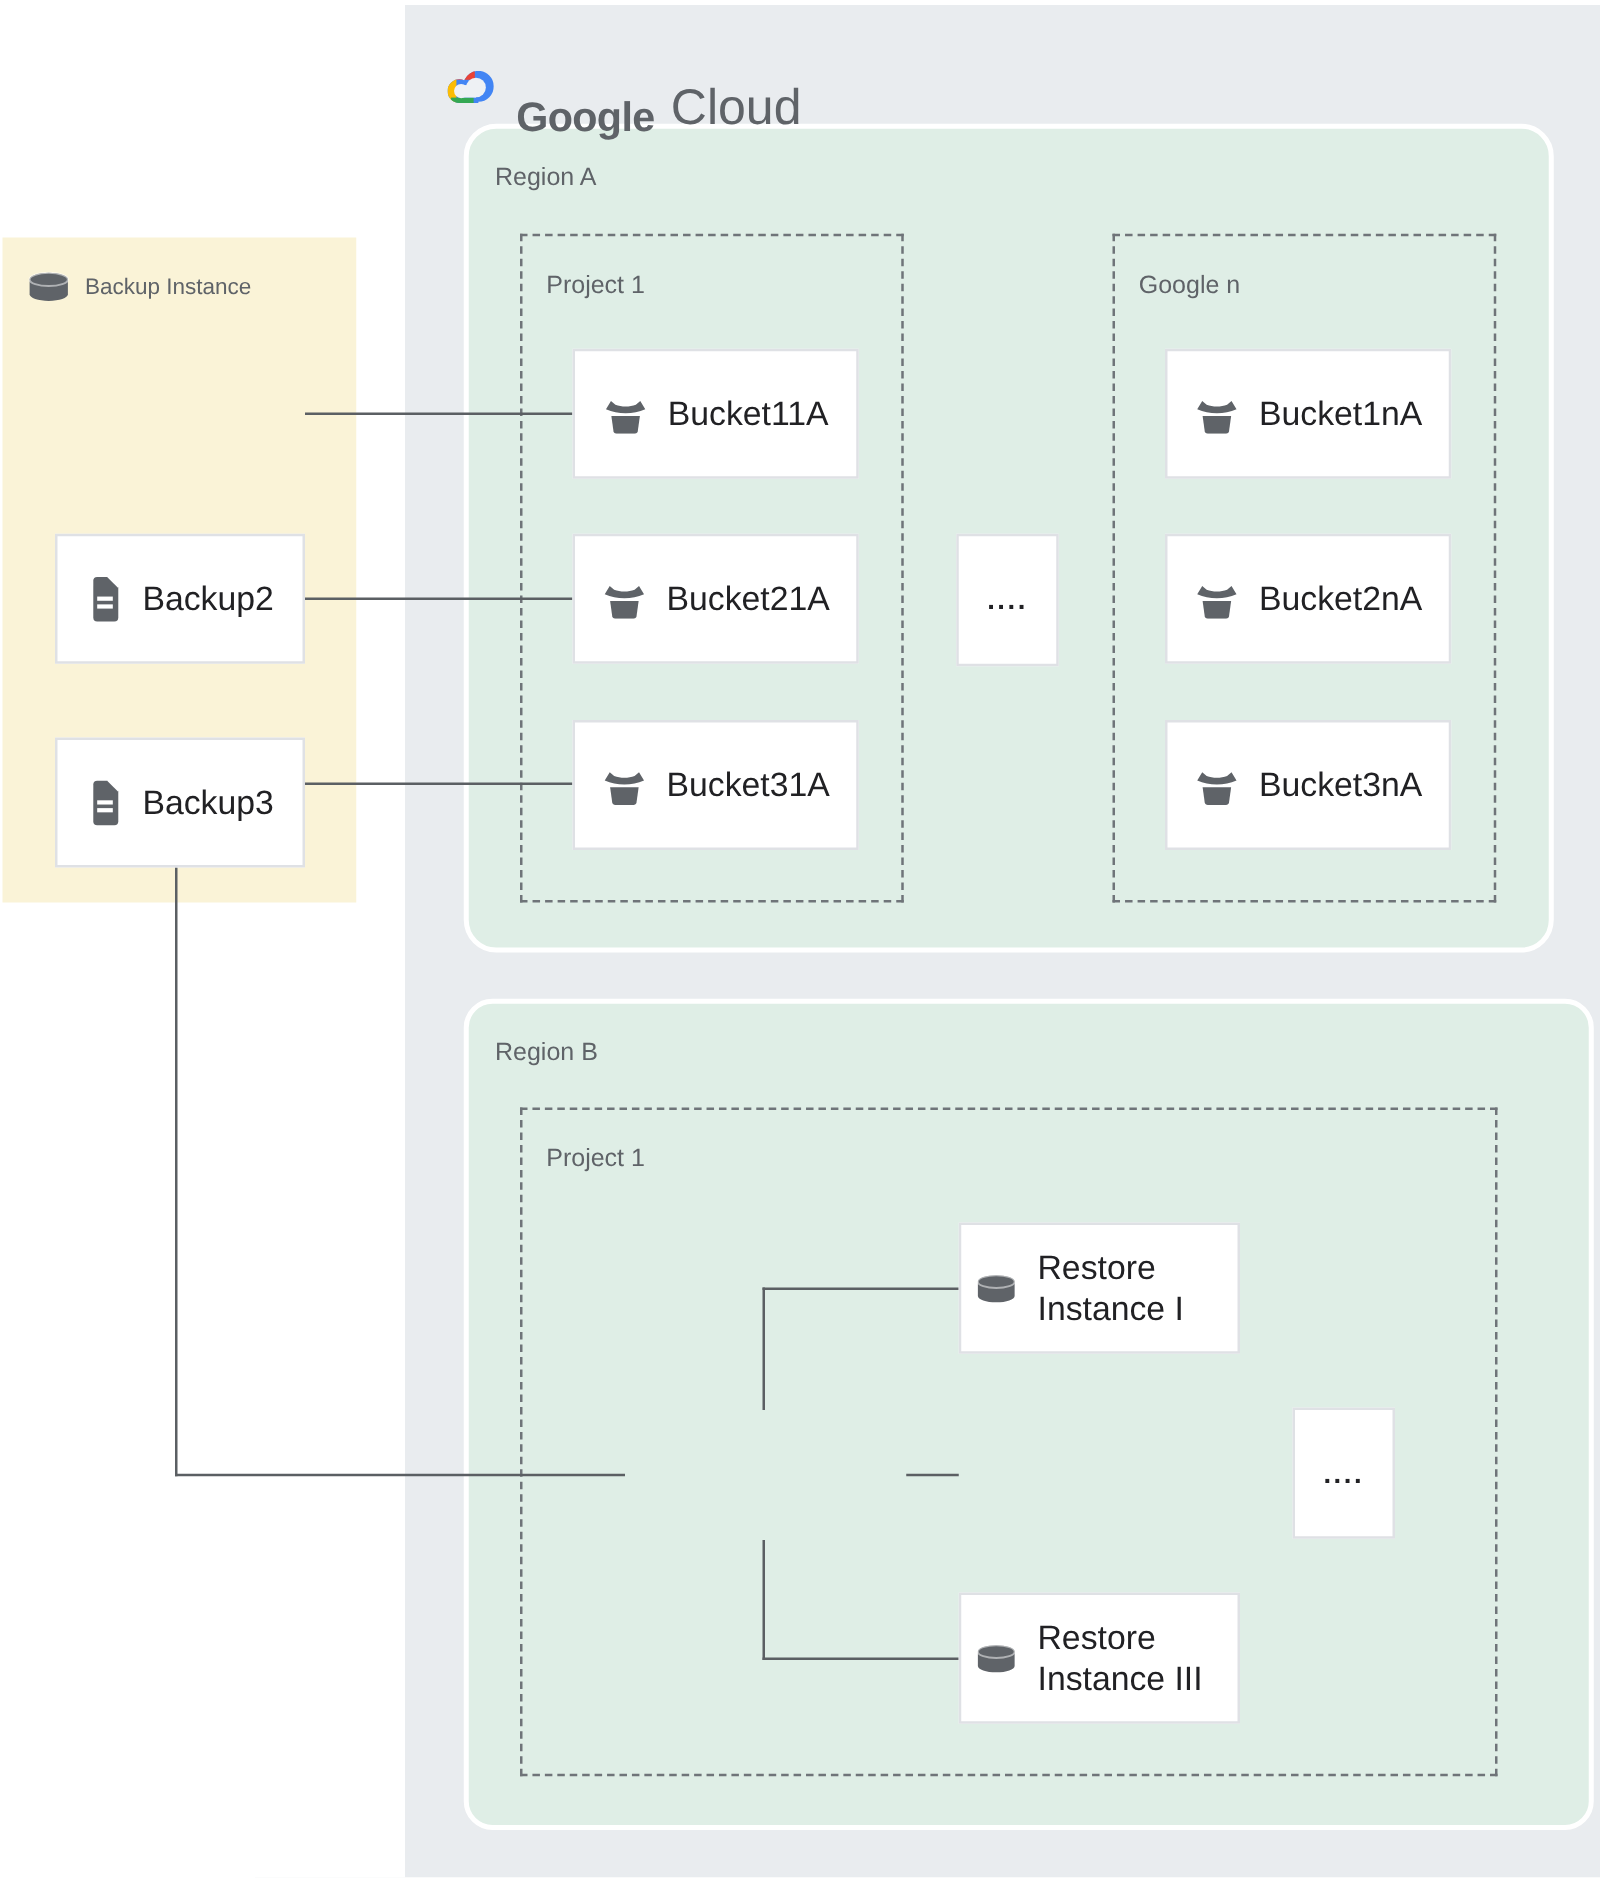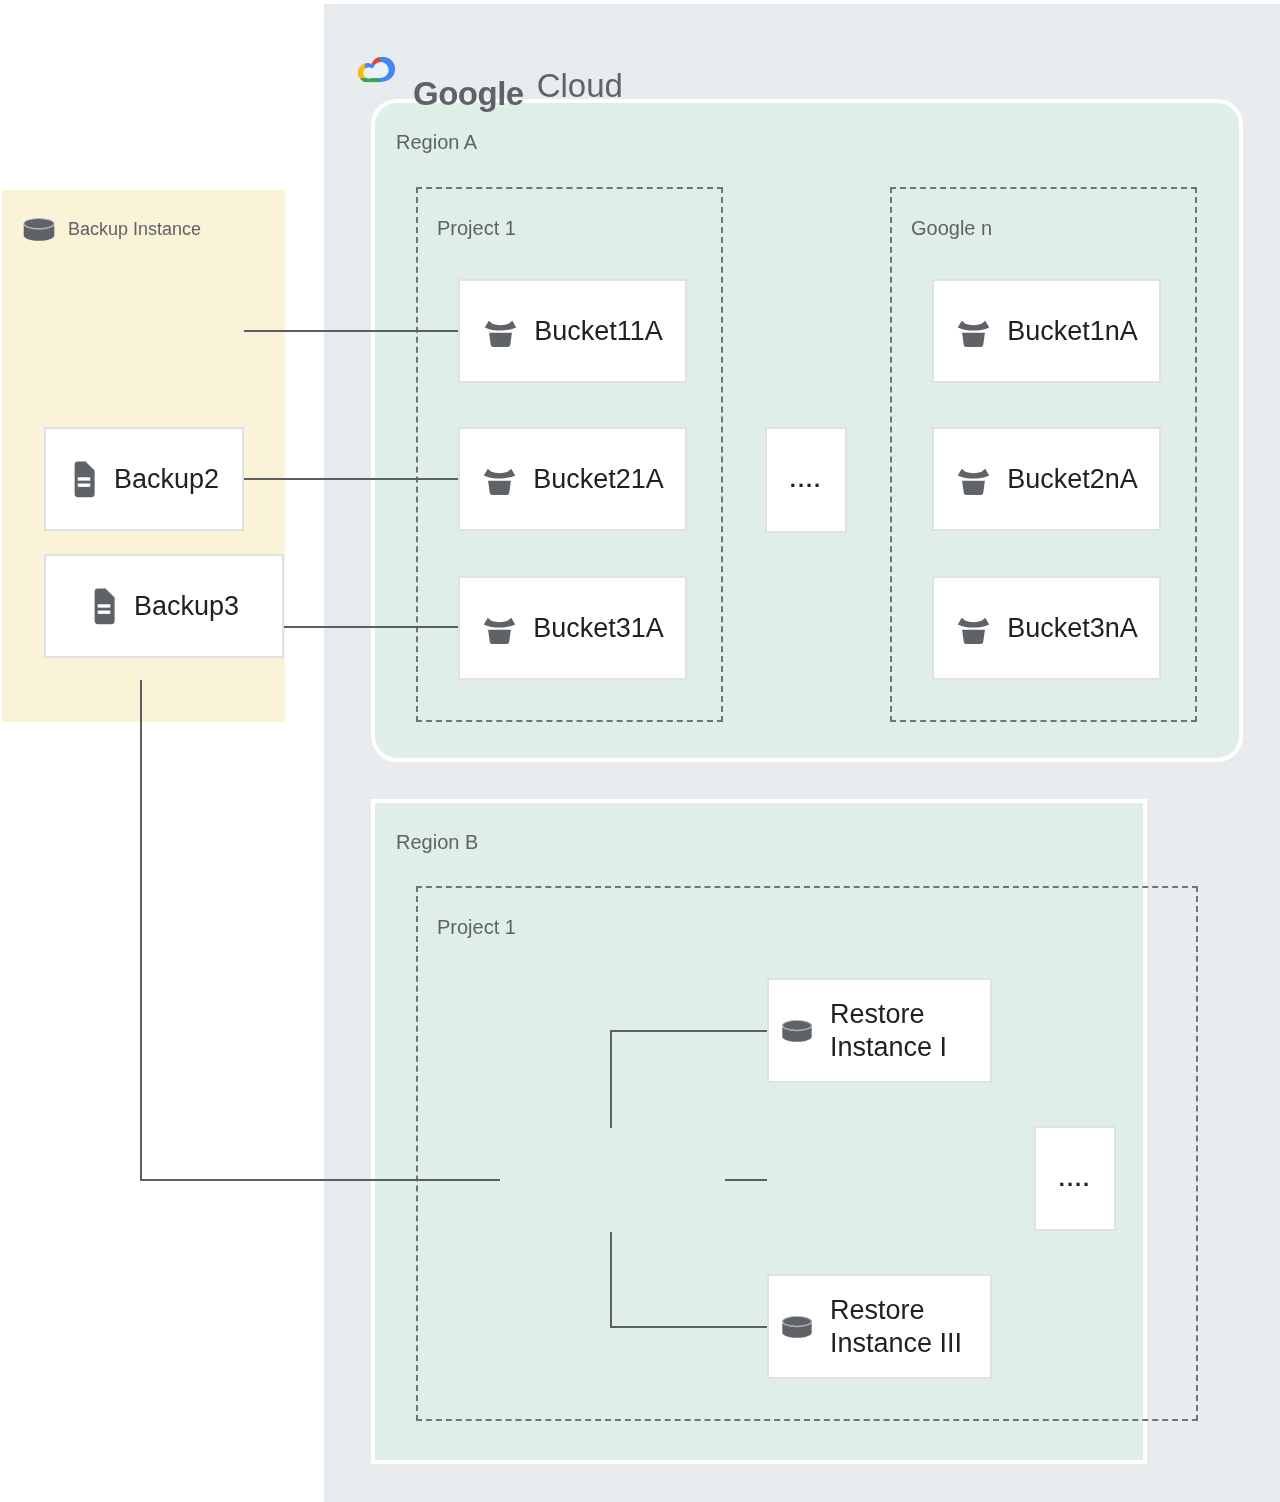--- a/index.html
+++ b/index.html
@@ -2,21 +2,21 @@
 <html style="--container-bg: #e9ecef; --region-bg: #dfeee6; --panel-bg: #faf3d7; --node-bg: #ffffff; --node-border: #dfe1e5; --dashed-border: #6f7479; --connector: #5b5f63; --text-dark: #212124; --text-gray: #5f6368; --icon-gray: #5f6368; --logo-text: #5f6368; --logo-blue: #4285f4; --logo-red: #ea4335; --logo-yellow: #fbbc04; --logo-green: #34a853; --logo-hole: #eef1f4;"><head>
 <meta charset="utf-8">
 <style>
   html,body{margin:0;padding:0;background:#fff;}
   .canvas{position:relative;width:1280px;height:1502px;background:#fff;
           font-family:"Liberation Sans",sans-serif;overflow:hidden;}
   .gcp-container{position:absolute;left:324px;top:4px;width:956px;height:1498px;
                  background:var(--container-bg,#e9ecef);}
   .logo{position:absolute;left:354px;top:27px;display:flex;align-items:center;gap:13px;z-index:2;}
   .logo-google{font-size:33px;font-weight:700;color:var(--logo-text,#5f6368);letter-spacing:-0.5px;margin-top:48px;}
-  .logo-cloud{font-size:33px;font-weight:400;color:var(--logo-text,#5f6368);margin-top:32px;}
+  .logo-cloud{font-size:40px;font-weight:400;color:var(--logo-text,#5f6368);margin-top:32px;}
   .region{position:absolute;background:var(--region-bg,#dfeee6);border:4px solid #fff;box-sizing:border-box;}
   .region-label{position:absolute;left:21px;top:28px;font-size:20px;color:var(--text-gray,#5f6368);}
   .project{position:absolute;border:2px dashed var(--dashed-border,#6f7479);box-sizing:border-box;}
   .project-label{position:absolute;left:19px;top:28px;font-size:20px;color:var(--text-gray,#5f6368);}
   .node{position:absolute;background:var(--node-bg,#fff);border:2px solid var(--node-border,#dfe1e5);
         box-sizing:border-box;display:flex;align-items:center;justify-content:center;gap:15px;z-index:2;}
   .node-label{font-size:27px;color:var(--text-dark,#212124);}
   .restore .node-label{width:150px;line-height:1.2;}
   .dots{font-size:22px;font-weight:700;letter-spacing:2px;color:var(--text-dark,#212124);}
   .backup-panel{position:absolute;left:2px;top:190px;width:283px;height:532px;
@@ -118,21 +118,21 @@
       </div>
       <div class="node" style="left:40px;top:387px;width:229px;height:104px;justify-content:center;">
         <svg class="icon" width="37" height="31" viewBox="0 0 24 20">
             <use href="#icon-bucket"></use>
           </svg>
         <span class="node-label">Bucket3nA</span>
       </div>
     </div>
   </div>
 
-  <div class="region" style="left:371px;top:799px;width:776px;height:665px;">
+  <div class="region" style="left:371px;top:799px;width:904px;height:665px;border-radius:23px;">
     <div class="region-label">Region B</div>
 
     <div class="project" style="left:41px;top:83px;width:782px;height:535px;">
       <div class="project-label">Project 1</div>
 
 
       <div class="node restore" style="left:349px;top:90px;width:225px;height:105px;">
         <svg class="icon" width="36" height="24" viewBox="0 0 24 16">
             <use href="#icon-db"></use>
           </svg>
@@ -157,21 +157,21 @@
           <use href="#icon-db"></use>
         </svg>
       <span>Backup Instance</span>
     </div>
     <div class="node" style="left:42px;top:237px;width:200px;height:104px;">
       <svg class="icon" width="30" height="38" viewBox="0 0 24 30">
           <use href="#icon-doc"></use>
         </svg>
       <span class="node-label">Backup2</span>
     </div>
-    <div class="node" style="left:42px;top:364px;width:240px;height:104px;justify-content:center;">
+    <div class="node" style="left:42px;top:400px;width:200px;height:104px;justify-content:center;">
       <svg class="icon" width="30" height="38" viewBox="0 0 24 30">
           <use href="#icon-doc"></use>
         </svg>
       <span class="node-label">Backup3</span>
     </div>
   </div>
 
   <div class="line" style="left:244px;top:330px;width:214px;height:2px;"></div>
   <div class="line" style="left:244px;top:478px;width:214px;height:2px;"></div>
   <div class="line" style="left:244px;top:626px;width:214px;height:2px;"></div>

